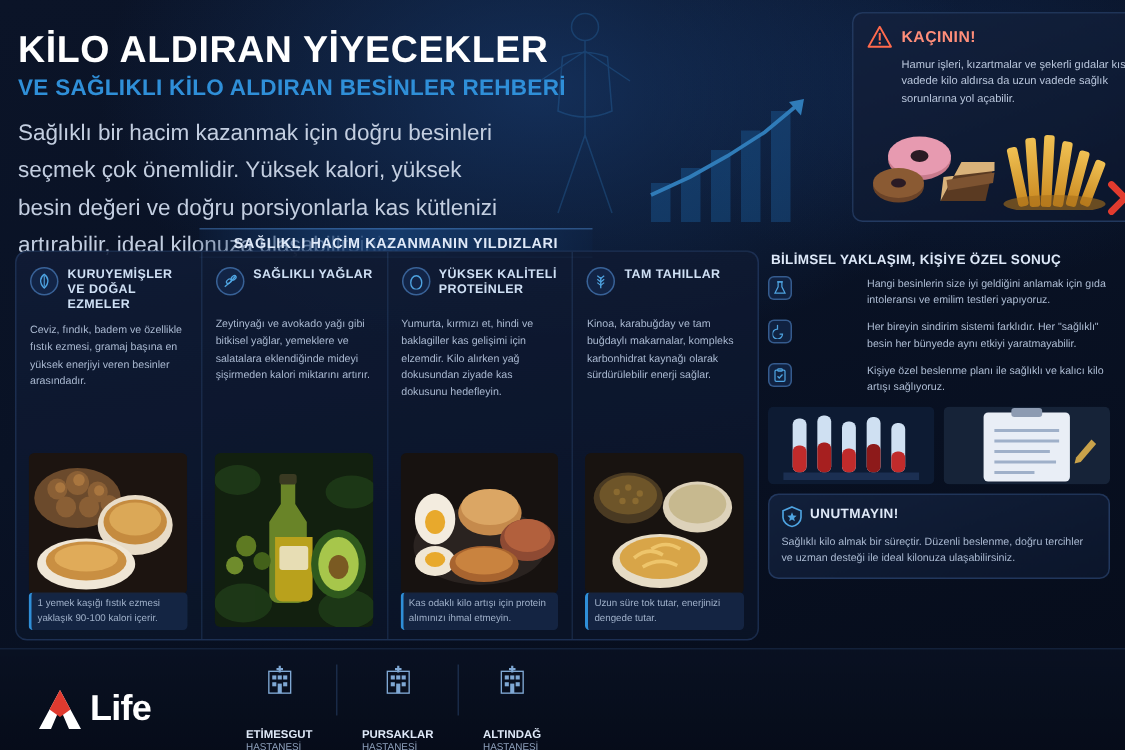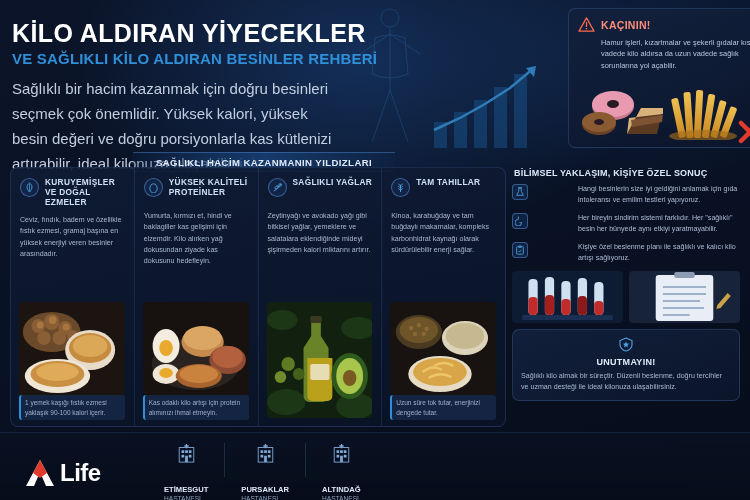--- a/index.html
+++ b/index.html
@@ -86,21 +86,21 @@
   }
 
   
   .right-panel { position: absolute; left: 512px; top: 166px; width: 228px; height: 260px; }
   .rp-title { font-size: 9px; font-weight: bold; color: #dde8f8; letter-spacing: .2px; padding: 2px 2px 6px 2px; }
   .rp-item { display: flex; gap: 6px; align-items: flex-start; margin-bottom: 7px; }
   .rp-text { font-size: 7.1px; line-height: 1.55; color: #aebdd4; margin-left: 44px; }
   .rp-imgs { margin-top: 2px; display: flex; gap: 6px; }
   .rp-img { width: 50%; height: 52px; border-radius: 4px; overflow: hidden; }
   .forget-card { margin-top: 6px; padding: 7px 8px; }
-  .forget-head { display: flex; align-items: center; gap: 5px; flex-direction: column; }
+  .forget-head { display: flex; gap: 5px; }
   .forget-title { font-size: 9px; font-weight: bold; color: #dfe9f8; letter-spacing: .3px; }
   .forget-text { margin-top: 4px; font-size: 7.1px; line-height: 1.55; color: #a9b8d0; }
 
   
   .footer {
     position: absolute; left: 0; top: 432px; width: 750px; height: 80px;
     background: linear-gradient(180deg, rgba(9,17,34,.9), rgba(6,11,24,1));
     border-top: 1px solid rgba(60,100,160,.25);
     display: flex; align-items: center;
   }
@@ -249,53 +249,20 @@
           <ellipse cx="40" cy="70" rx="22" ry="9" fill="#e0ab59"></ellipse>
         </svg>
       </div>
       <div class="col-note">1 yemek kaşığı fıstık ezmesi yaklaşık 90-100 kalori içerir.</div>
     </div>
 
     <div class="col">
       <div class="col-head">
         <div class="ico-circle">
           <svg width="11" height="11" viewBox="0 0 12 12">
-            <ellipse cx="6" cy="7" rx="4" ry="5" fill="none" stroke="#4ea3e0" stroke-width="1"></ellipse>
-          </svg>
-        </div>
-        <div class="col-title">YÜKSEK KALİTELİ PROTEİNLER</div>
-      </div>
-      <div class="col-text">Yumurta, kırmızı et, hindi ve baklagiller kas gelişimi için elzemdir. Kilo alırken yağ dokusundan ziyade kas dokusunu hedefleyin.</div>
-      <div class="col-img">
-        <svg width="100%" height="100%" viewBox="0 0 110 94" preserveAspectRatio="none">
-          <rect width="110" height="94" fill="#171210"></rect>
-          <ellipse cx="55" cy="62" rx="46" ry="26" fill="#2a2320"></ellipse>
-
-          <g>
-            <ellipse cx="24" cy="44" rx="14" ry="17" fill="#f3ecdf"></ellipse>
-            <ellipse cx="24" cy="46" rx="7" ry="8" fill="#e8a92c"></ellipse>
-            <ellipse cx="24" cy="72" rx="14" ry="10" fill="#efe6d5"></ellipse>
-            <ellipse cx="24" cy="71" rx="7" ry="5" fill="#e8a92c"></ellipse>
-          </g>
-
-          <ellipse cx="62" cy="40" rx="22" ry="15" fill="#c58a4c"></ellipse>
-          <ellipse cx="62" cy="36" rx="20" ry="12" fill="#dba664"></ellipse>
-          <ellipse cx="88" cy="58" rx="19" ry="14" fill="#8e4a33"></ellipse>
-          <ellipse cx="88" cy="55" rx="16" ry="11" fill="#b2603d"></ellipse>
-          <ellipse cx="58" cy="74" rx="24" ry="12" fill="#a8642f"></ellipse>
-          <ellipse cx="58" cy="72" rx="20" ry="9" fill="#c9833f"></ellipse>
-        </svg>
-      </div>
-      <div class="col-note">Kas odaklı kilo artışı için protein alımınızı ihmal etmeyin.</div>
-    </div>
-
-    <div class="col">
-      <div class="col-head">
-        <div class="ico-circle">
-          <svg width="11" height="11" viewBox="0 0 12 12">
             <path d="M2 10 C5 8 8 5 10 2" stroke="#4ea3e0" stroke-width="1" fill="none"></path>
             <ellipse cx="5" cy="6" rx="2" ry="1.3" fill="none" stroke="#4ea3e0" stroke-width="0.9" transform="rotate(-40 5 6)"></ellipse>
             <ellipse cx="8.5" cy="3.5" rx="2" ry="1.3" fill="none" stroke="#4ea3e0" stroke-width="0.9" transform="rotate(-40 8.5 3.5)"></ellipse>
           </svg>
         </div>
         <div class="col-title">SAĞLIKLI YAĞLAR</div>
       </div>
       <div class="col-text">Zeytinyağı ve avokado yağı gibi bitkisel yağlar, yemeklere ve salatalara eklendiğinde mideyi şişirmeden kalori miktarını artırır.</div>
       <div class="col-img" style="bottom:8px;height:116px">
         <svg width="100%" height="100%" viewBox="0 0 110 116" preserveAspectRatio="none">
@@ -315,20 +282,53 @@
           <ellipse cx="86" cy="74" rx="19" ry="23" fill="#2f5a1d"></ellipse>
           <ellipse cx="86" cy="74" rx="14" ry="18" fill="#a7c64b"></ellipse>
           <ellipse cx="86" cy="76" rx="7" ry="8" fill="#7a5a22"></ellipse>
 
           <circle cx="22" cy="62" r="7" fill="#5e7a22"></circle>
           <circle cx="33" cy="72" r="6" fill="#43611a"></circle>
           <circle cx="14" cy="75" r="6" fill="#6f8c2c"></circle>
         </svg>
       </div>
 
+    </div>
+
+    <div class="col">
+      <div class="col-head">
+        <div class="ico-circle">
+          <svg width="11" height="11" viewBox="0 0 12 12">
+            <ellipse cx="6" cy="7" rx="4" ry="5" fill="none" stroke="#4ea3e0" stroke-width="1"></ellipse>
+          </svg>
+        </div>
+        <div class="col-title">YÜKSEK KALİTELİ PROTEİNLER</div>
+      </div>
+      <div class="col-text">Yumurta, kırmızı et, hindi ve baklagiller kas gelişimi için elzemdir. Kilo alırken yağ dokusundan ziyade kas dokusunu hedefleyin.</div>
+      <div class="col-img">
+        <svg width="100%" height="100%" viewBox="0 0 110 94" preserveAspectRatio="none">
+          <rect width="110" height="94" fill="#171210"></rect>
+          <ellipse cx="55" cy="62" rx="46" ry="26" fill="#2a2320"></ellipse>
+
+          <g>
+            <ellipse cx="24" cy="44" rx="14" ry="17" fill="#f3ecdf"></ellipse>
+            <ellipse cx="24" cy="46" rx="7" ry="8" fill="#e8a92c"></ellipse>
+            <ellipse cx="24" cy="72" rx="14" ry="10" fill="#efe6d5"></ellipse>
+            <ellipse cx="24" cy="71" rx="7" ry="5" fill="#e8a92c"></ellipse>
+          </g>
+
+          <ellipse cx="62" cy="40" rx="22" ry="15" fill="#c58a4c"></ellipse>
+          <ellipse cx="62" cy="36" rx="20" ry="12" fill="#dba664"></ellipse>
+          <ellipse cx="88" cy="58" rx="19" ry="14" fill="#8e4a33"></ellipse>
+          <ellipse cx="88" cy="55" rx="16" ry="11" fill="#b2603d"></ellipse>
+          <ellipse cx="58" cy="74" rx="24" ry="12" fill="#a8642f"></ellipse>
+          <ellipse cx="58" cy="72" rx="20" ry="9" fill="#c9833f"></ellipse>
+        </svg>
+      </div>
+      <div class="col-note">Kas odaklı kilo artışı için protein alımınızı ihmal etmeyin.</div>
     </div>
 
     <div class="col">
       <div class="col-head">
         <div class="ico-circle">
           <svg width="11" height="11" viewBox="0 0 12 12">
             <path d="M6 11 L6 3" stroke="#4ea3e0" stroke-width="1"></path>
             <path d="M6 4 L3.5 2 M6 4 L8.5 2 M6 6.5 L3.5 4.5 M6 6.5 L8.5 4.5 M6 9 L3.5 7 M6 9 L8.5 7" stroke="#4ea3e0" stroke-width="0.9"></path>
           </svg>
         </div>

